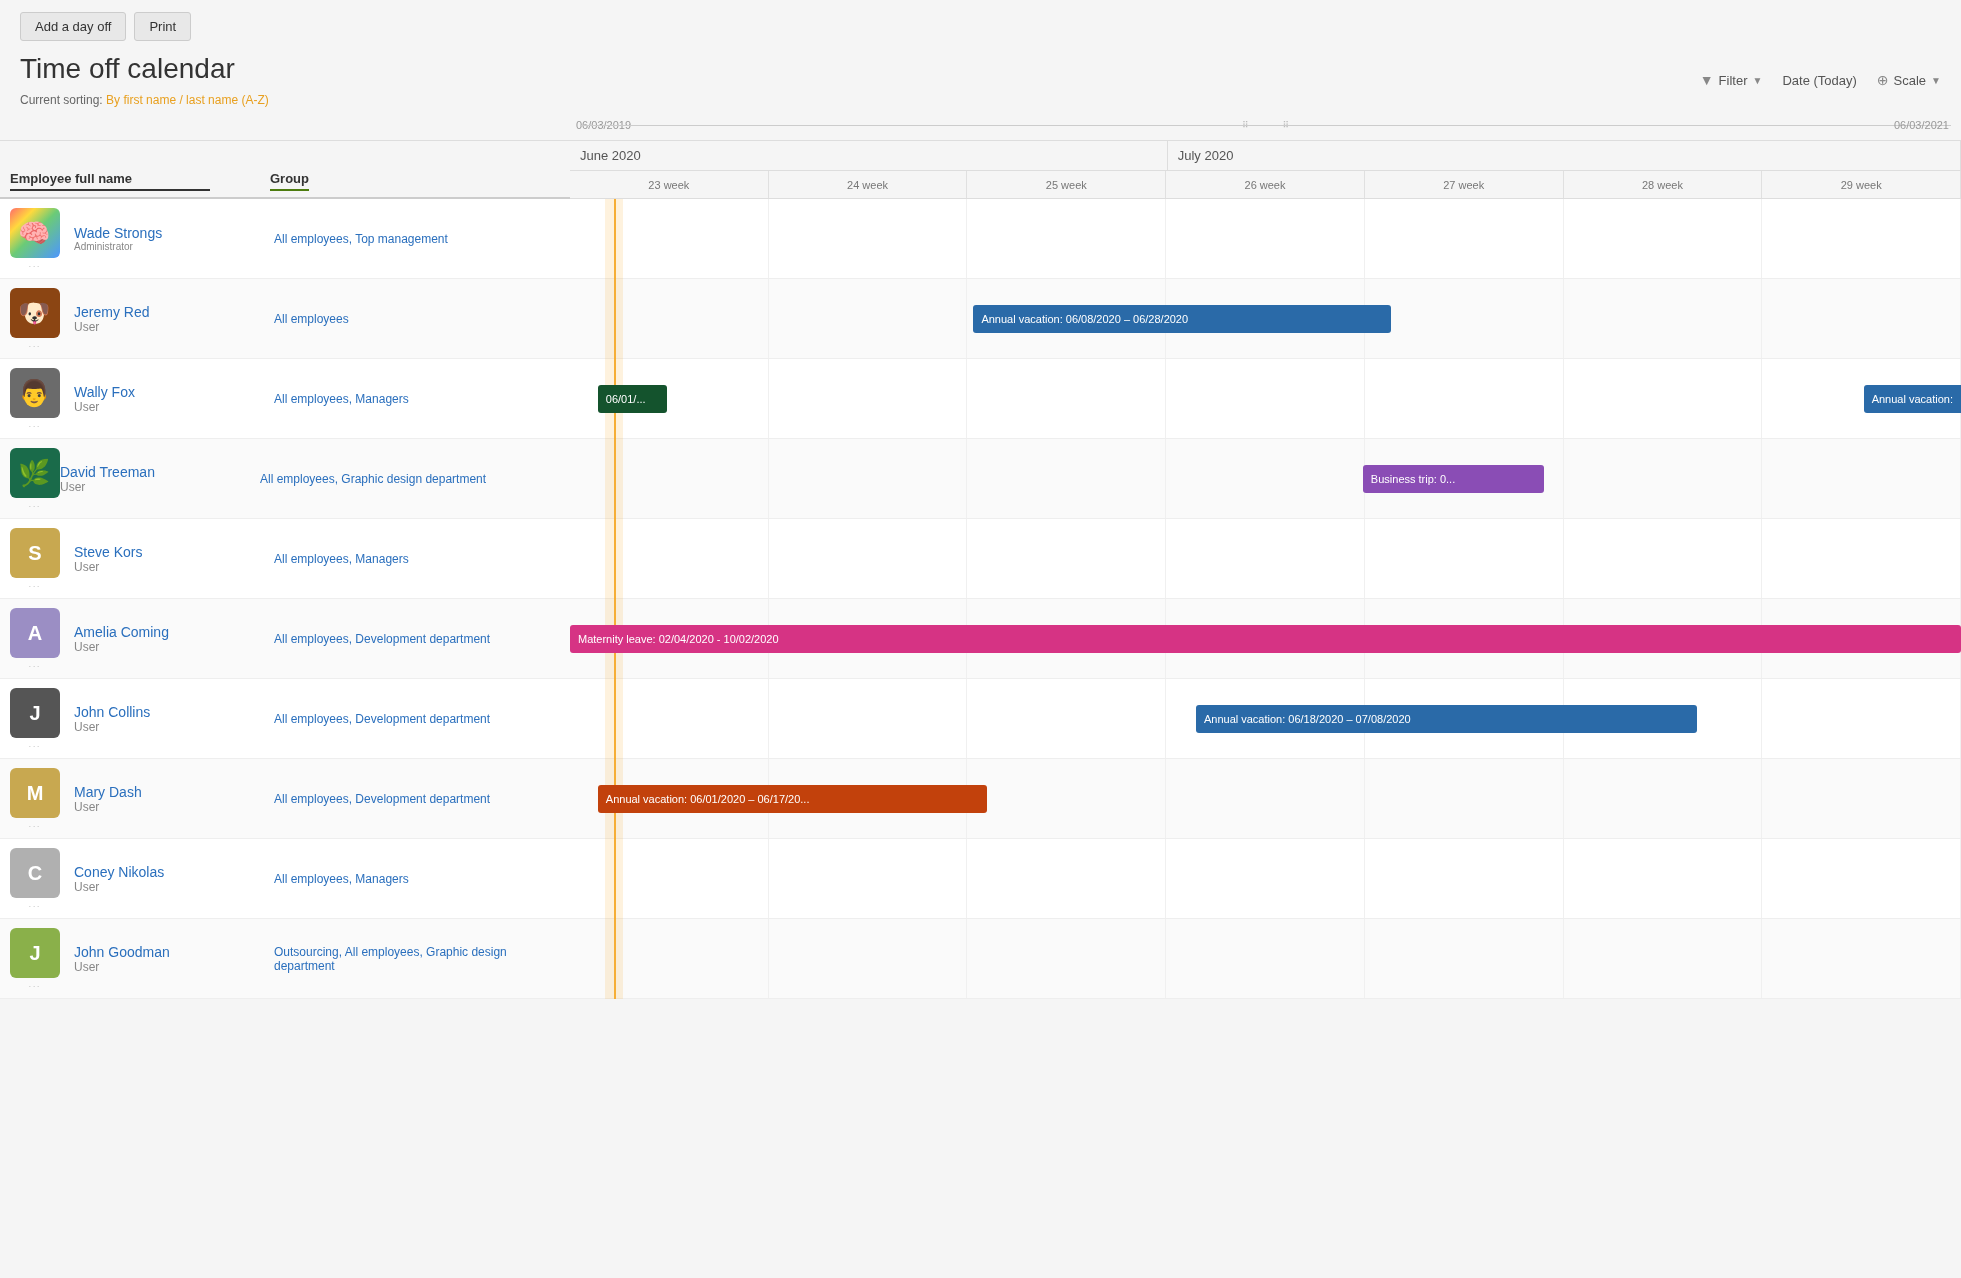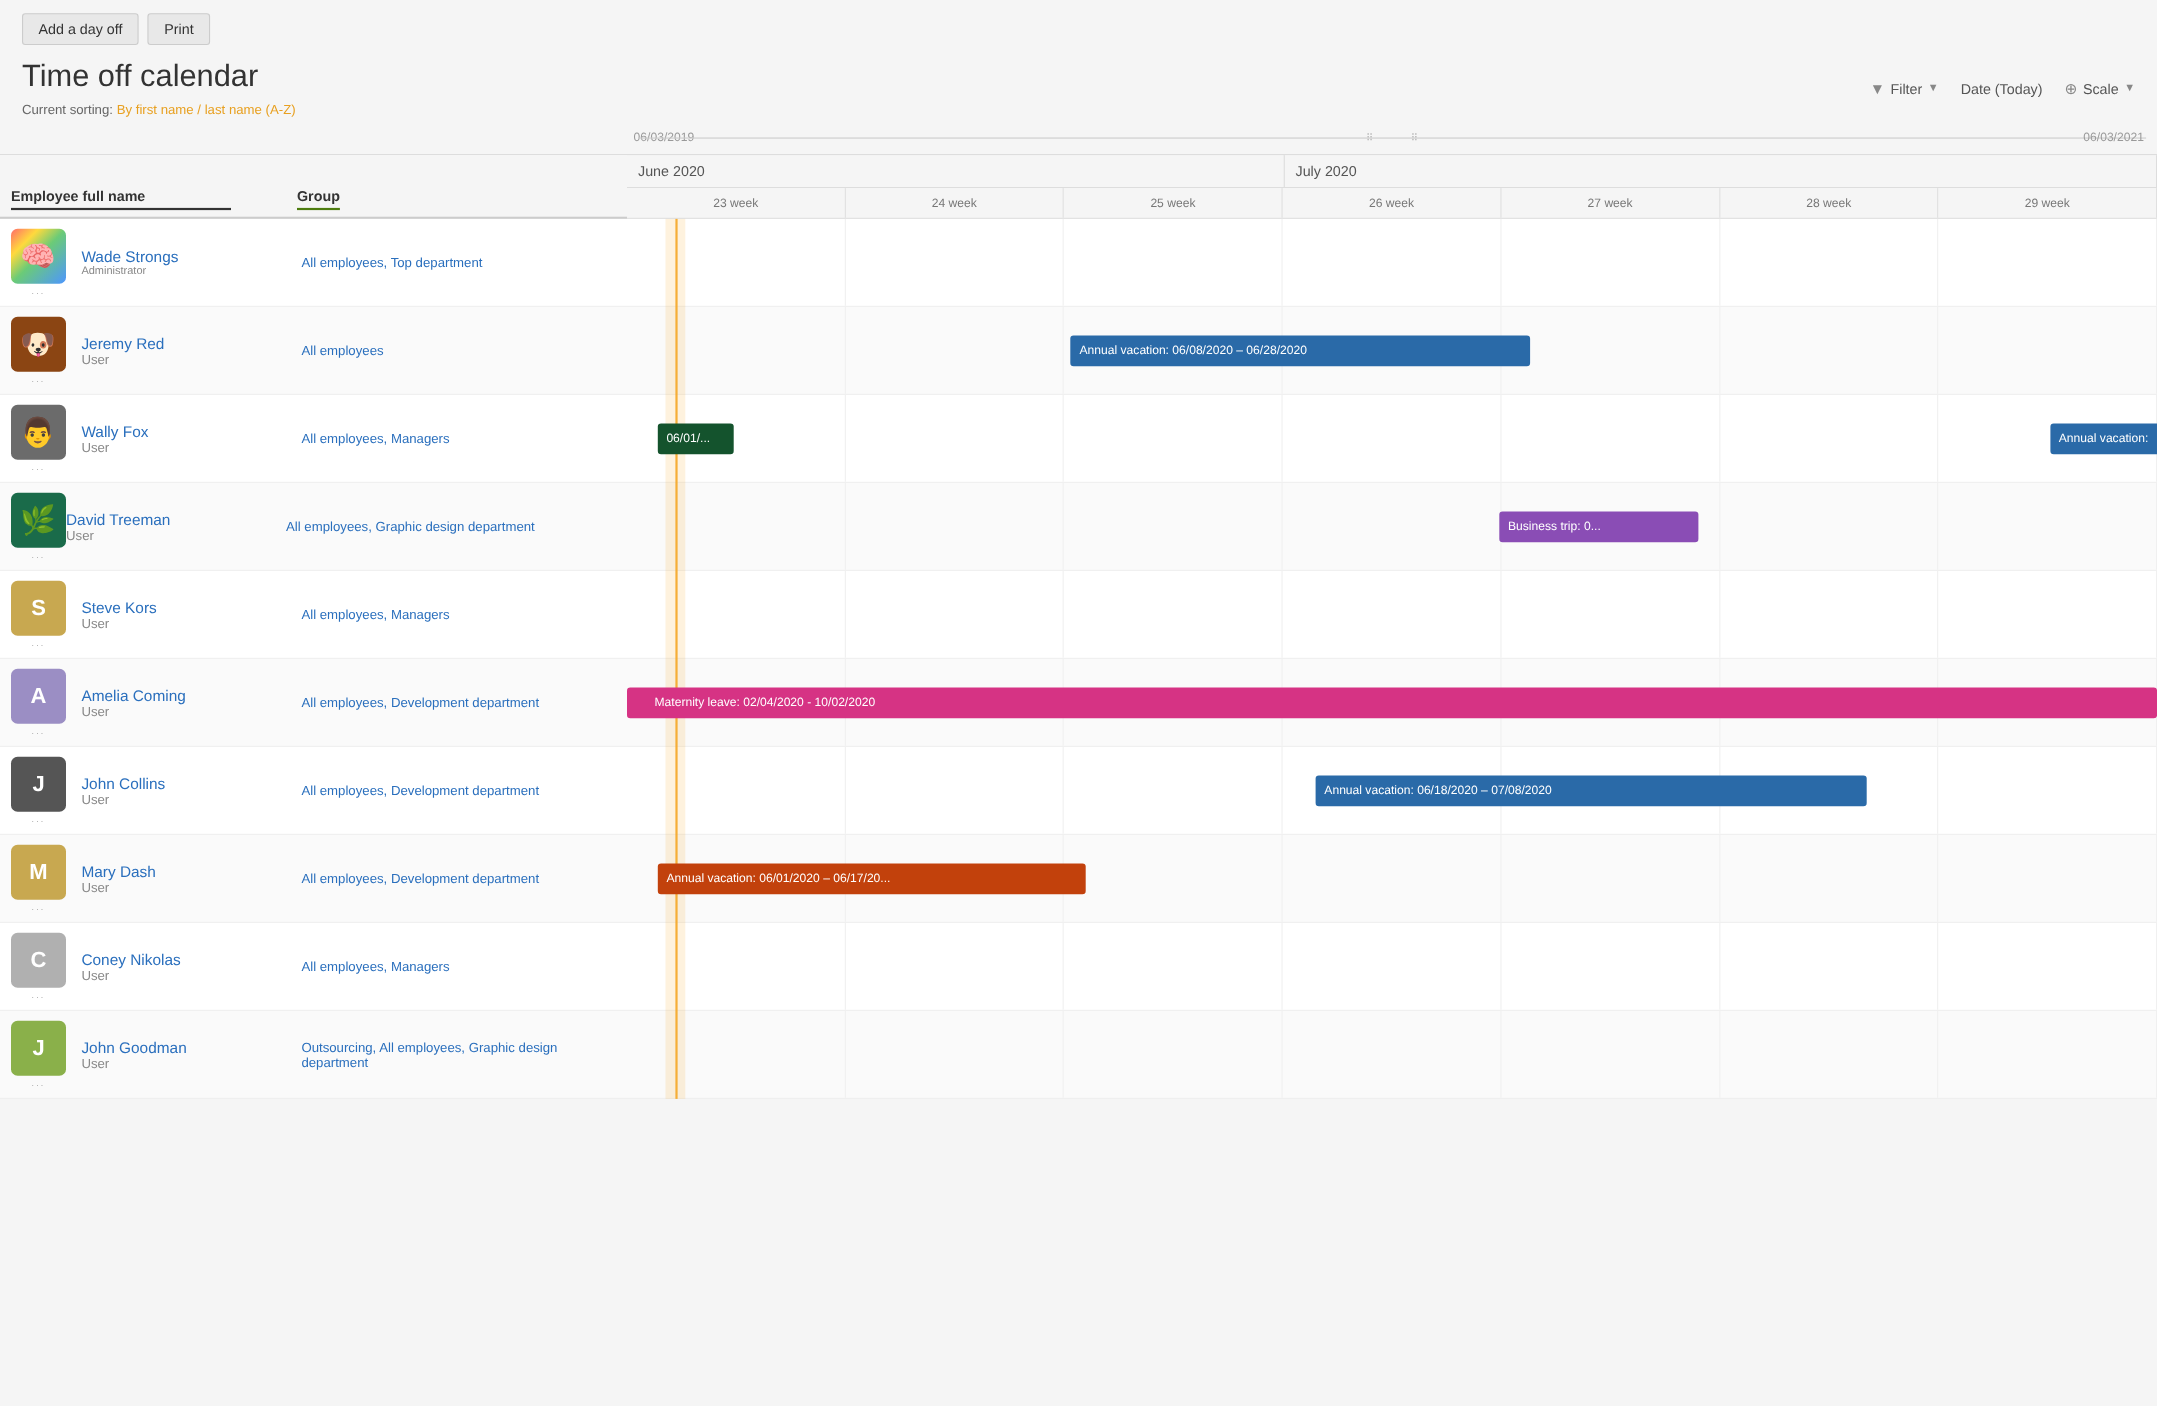--- a/index.html
+++ b/index.html
@@ -72,21 +72,21 @@
             <div style="position: relative; flex-shrink: 0;">
               <div style="width: 50px; height: 50px; border-radius: 6px; display: flex; align-items: center; justify-content: center; font-size: 20px; font-weight: bold; color: rgb(255, 255, 255); overflow: hidden; background: linear-gradient(135deg, rgb(255, 107, 107) 0%, rgb(255, 217, 61) 25%, rgb(107, 203, 119) 50%, rgb(77, 150, 255) 100%);">
                 <span style="font-size: 26px;">🧠</span>
               </div>
               <div style="font-size: 8px; color: rgb(170, 170, 170); text-align: center; letter-spacing: 2px; margin-top: 2px;">...</div>
             </div>
             <div style="margin-left: 14px; width: 190px;">
               <div style="font-size: 14px; color: rgb(42, 111, 189); font-weight: 500; cursor: pointer;">Wade Strongs</div>
               <div style="font-size: 10px; color: rgb(136, 136, 136);">Administrator</div>
             </div>
-            <div style="font-size: 12px; color: rgb(42, 111, 189); width: 250px; cursor: pointer; margin-left: 10px;">All employees, Top department</div>
+            <div style="font-size: 12px; color: rgb(42, 111, 189); width: 250px; cursor: pointer; margin-left: 10px;">All employees, Top management</div>
           </div>
           <div style="display: flex; align-items: center; height: 80px; padding: 0px 10px; border-bottom: 1px solid rgb(238, 238, 238); background: rgb(250, 250, 250);">
             <div style="position: relative; flex-shrink: 0;">
               <div style="width: 50px; height: 50px; border-radius: 6px; display: flex; align-items: center; justify-content: center; font-size: 20px; font-weight: bold; color: rgb(255, 255, 255); overflow: hidden; background: rgb(139, 69, 19);">
                 <span style="font-size: 26px;">🐶</span>
               </div>
               <div style="font-size: 8px; color: rgb(170, 170, 170); text-align: center; letter-spacing: 2px; margin-top: 2px;">...</div>
             </div>
             <div style="margin-left: 14px; width: 190px;">
               <div style="font-size: 14px; color: rgb(42, 111, 189); font-weight: 500; cursor: pointer;">Jeremy Red</div>
@@ -269,21 +269,21 @@
             <div style="flex: 1 1 0%; border-right: 1px solid rgb(240, 240, 240);"></div>
           </div>
           <div style="height: 80px; border-bottom: 1px solid rgb(238, 238, 238); position: relative; background: rgb(250, 250, 250); display: flex;">
             <div style="flex: 1 1 0%; border-right: 1px solid rgb(240, 240, 240);"></div>
             <div style="flex: 1 1 0%; border-right: 1px solid rgb(240, 240, 240);"></div>
             <div style="flex: 1 1 0%; border-right: 1px solid rgb(240, 240, 240);"></div>
             <div style="flex: 1 1 0%; border-right: 1px solid rgb(240, 240, 240);"></div>
             <div style="flex: 1 1 0%; border-right: 1px solid rgb(240, 240, 240);"></div>
             <div style="flex: 1 1 0%; border-right: 1px solid rgb(240, 240, 240);"></div>
             <div style="flex: 1 1 0%; border-right: 1px solid rgb(240, 240, 240);"></div>
-            <div style="position: absolute; height: 28px; top: 26px; border-radius: 3px; display: flex; align-items: center; padding: 0px 25px; font-size: 11px; color: rgb(255, 255, 255); white-space: nowrap; overflow: hidden; z-index: 10; cursor: pointer; left: 0%; width: 100%; background: rgb(214, 51, 132);">Maternity leave: 02/04/2020 - 10/02/2020</div>
+            <div style="position: absolute; height: 28px; top: 26px; border-radius: 3px; display: flex; align-items: center; padding: 0px 8px; font-size: 11px; color: rgb(255, 255, 255); white-space: nowrap; overflow: hidden; z-index: 10; cursor: pointer; left: 0%; width: 100%; background: rgb(214, 51, 132);">Maternity leave: 02/04/2020 - 10/02/2020</div>
           </div>
           <div style="height: 80px; border-bottom: 1px solid rgb(238, 238, 238); position: relative; background: rgb(255, 255, 255); display: flex;">
             <div style="flex: 1 1 0%; border-right: 1px solid rgb(240, 240, 240);"></div>
             <div style="flex: 1 1 0%; border-right: 1px solid rgb(240, 240, 240);"></div>
             <div style="flex: 1 1 0%; border-right: 1px solid rgb(240, 240, 240);"></div>
             <div style="flex: 1 1 0%; border-right: 1px solid rgb(240, 240, 240);"></div>
             <div style="flex: 1 1 0%; border-right: 1px solid rgb(240, 240, 240);"></div>
             <div style="flex: 1 1 0%; border-right: 1px solid rgb(240, 240, 240);"></div>
             <div style="flex: 1 1 0%; border-right: 1px solid rgb(240, 240, 240);"></div>
             <div style="position: absolute; height: 28px; top: 26px; border-radius: 3px; display: flex; align-items: center; padding: 0px 8px; font-size: 11px; color: rgb(255, 255, 255); white-space: nowrap; overflow: hidden; z-index: 10; cursor: pointer; left: 45%; width: 36%; background: rgb(42, 106, 168);">Annual vacation: 06/18/2020 – 07/08/2020</div>

